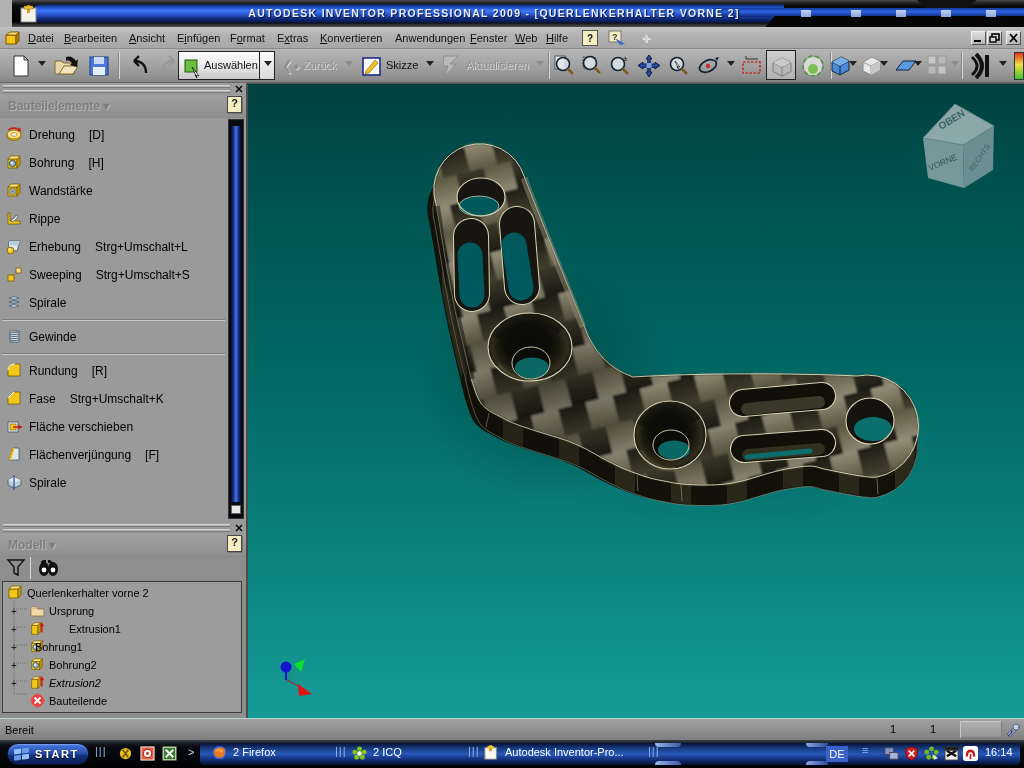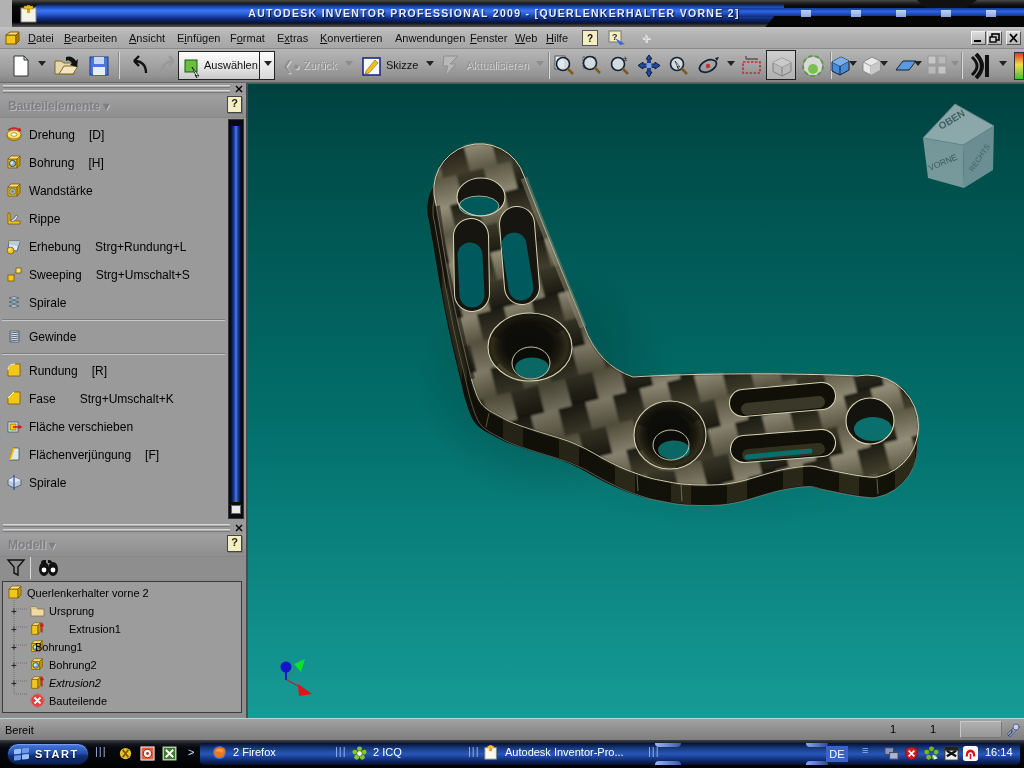--- a/index.html
+++ b/index.html
@@ -412,21 +412,21 @@
               </svg></span>
             <span class="lab">Rippe</span>
           </div>
 <div class="pitem">
             <span class="icon"><svg viewBox="0 0 17 17" width="17" height="17">
                 <path d="M3 3 L14 3 L11 13 L2 12 Z" fill="#dde8f0" stroke="#456" stroke-width="0.8"></path>
                 <path d="M3 3 L14 3 L12 8 L4 7 Z" fill="#b8ccdd"></path>
                 <circle cx="4.5" cy="12.5" r="3.4" fill="#f2c71c" stroke="#7a5a00" stroke-width="0.8"></circle>
                 <circle cx="3.6" cy="11.6" r="1.3" fill="#ffe892"></circle>
               </svg></span>
-            <span class="lab">Erhebung<span style="margin-left:14px;">Strg+Rundung+L</span></span>
+            <span class="lab">Erhebung<span style="margin-left:14px;">Strg+Umschalt+L</span></span>
           </div>
 <div class="pitem">
             <span class="icon"><svg viewBox="0 0 17 17" width="17" height="17">
                 <path d="M2 13 Q6 13 8 9 Q10 5 14 5" fill="none" stroke="#888" stroke-width="1.6"></path>
                 <rect x="2" y="9" width="6" height="6" fill="#f2c71c" stroke="#7a5a00" stroke-width="0.8"></rect>
                 <path d="M10 2 L15 2 L15 7 L10 7 Z" fill="#ffe27a" stroke="#7a5a00" stroke-width="0.8"></path>
               </svg></span>
             <span class="lab">Sweeping<span style="margin-left:14px;">Strg+Umschalt+S</span></span>
           </div>
 <div class="pitem">
@@ -455,21 +455,21 @@
                 <path d="M2 14 L2 8 Q2 2 9 2 L14 2 L14 14 Z" fill="#f2c71c" stroke="#7a5a00" stroke-width="0.8"></path>
                 <path d="M2 8 Q2 2 9 2" fill="none" stroke="#fff" stroke-width="1"></path>
               </svg></span>
             <span class="lab">Rundung<span style="margin-left:14px;">[R]</span></span>
           </div>
 <div class="pitem">
             <span class="icon"><svg viewBox="0 0 17 17" width="17" height="17">
                 <path d="M2 14 L2 8 L8 2 L14 2 L14 14 Z" fill="#f2c71c" stroke="#7a5a00" stroke-width="0.8"></path>
                 <path d="M2 8 L8 2" stroke="#fff" stroke-width="1"></path>
               </svg></span>
-            <span class="lab">Fase<span style="margin-left:24px;text-align:right;">Strg+Umschalt+K</span></span>
+            <span class="lab">Fase<span style="margin-left:14px;text-align:right;">Strg+Umschalt+K</span></span>
           </div>
 <div class="pitem">
             <span class="icon"><svg viewBox="0 0 17 17" width="17" height="17">
                 <rect x="2" y="4" width="10" height="10" fill="#dde8f0" stroke="#456" stroke-width="0.8"></rect>
                 <rect x="4" y="6" width="6" height="6" fill="#f2c71c" stroke="#7a5a00" stroke-width="0.6"></rect>
                 <line x1="7" y1="9" x2="14" y2="9" stroke="#d01818" stroke-width="1.5"></line>
                 <path d="M16.5 9 L12.5 6.8 L12.5 11.2 Z" fill="#d01818"></path>
               </svg></span>
             <span class="lab">Fläche verschieben</span>
           </div>

